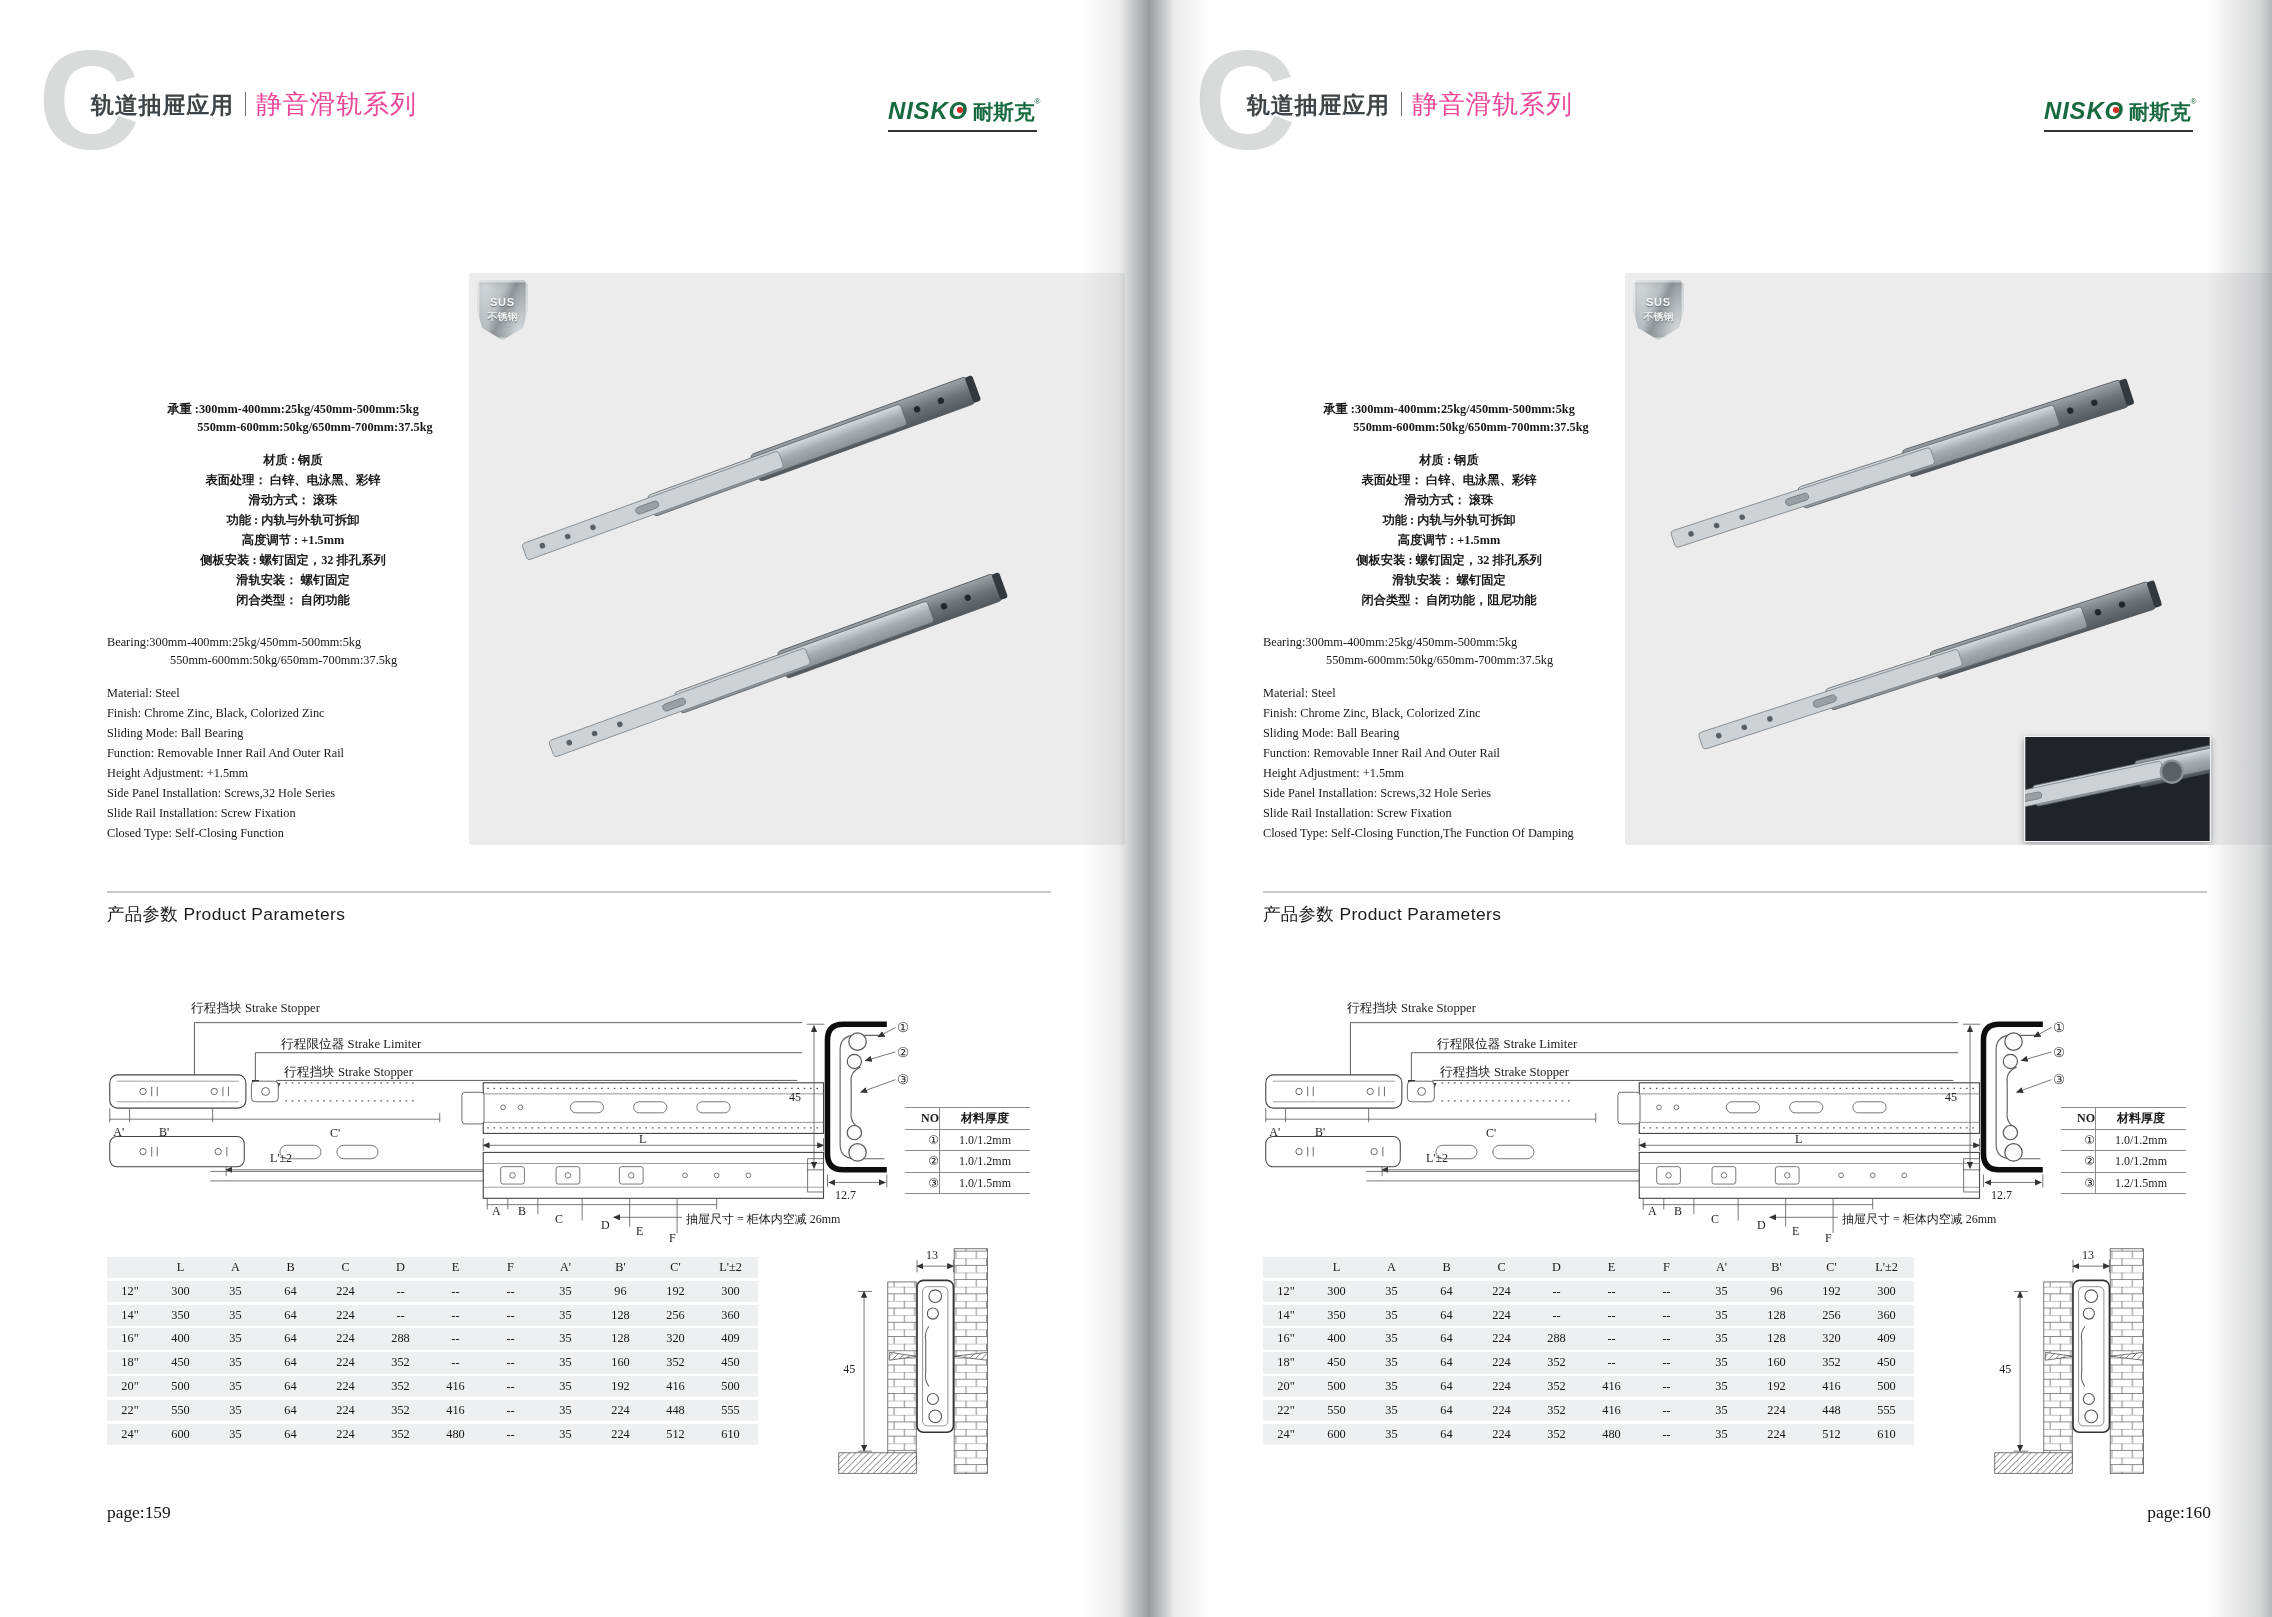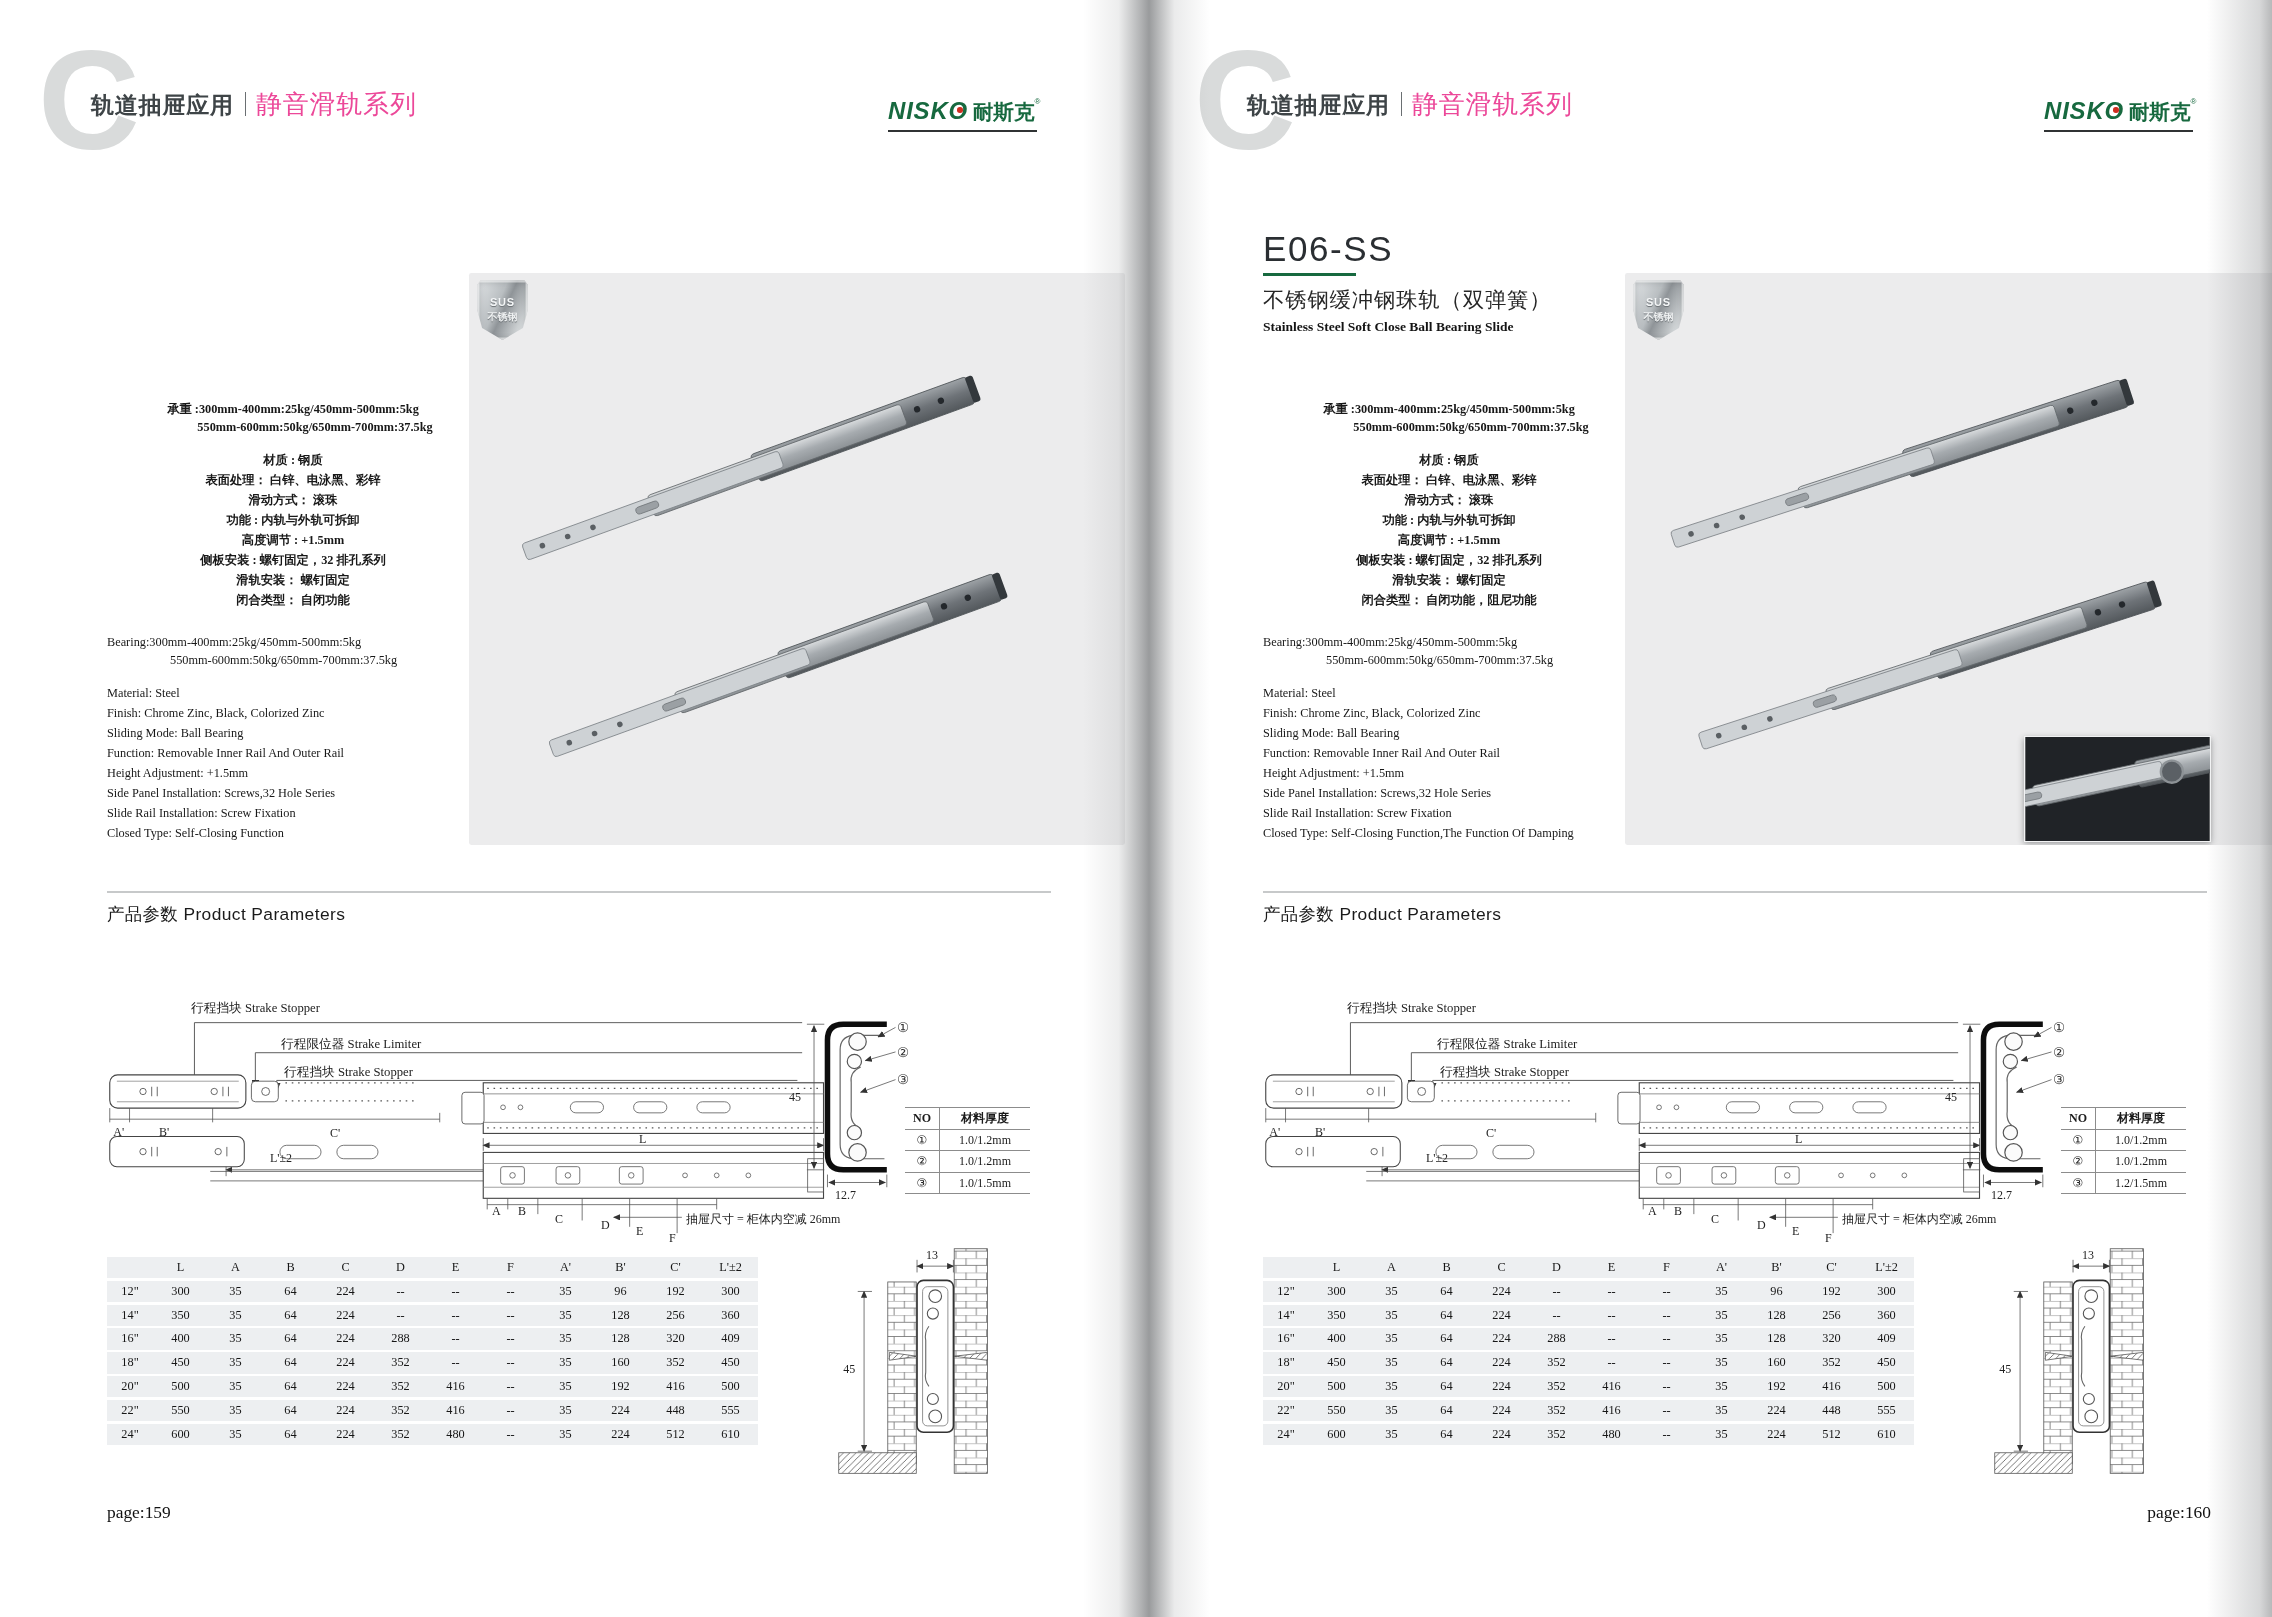--- a/index.html
+++ b/index.html
@@ -66,21 +66,21 @@
   
   .diagram{position:absolute;left:107px;top:972px;width:944px;height:273px;z-index:1;}
   .diagram svg{position:absolute;left:0;top:0;}
   .dlb{position:absolute;font-family:"Liberation Serif","DejaVu Serif",serif;font-size:12px;color:#222;white-space:nowrap;line-height:1;}
   .dlb.big{font-size:12.7px;}
   .dlb.mark{font-size:13.5px;color:#333;}
   .thk{position:absolute;left:798px;top:135px;width:125px;font-family:"Liberation Serif","DejaVu Serif",serif;font-size:12px;color:#1b1b1b;}
   .thk .tr{display:grid;grid-template-columns:35px 1fr;border-bottom:0.8px solid #8c8c8c;}
   .thk .tr.th{border-top:0.8px solid #8c8c8c;font-weight:700;}
   .thk .td{text-align:center;line-height:20.6px;}
-  .thk .td:first-child{border-right:0.8px solid #8c8c8c;}
+  .thk .td:first-child{border-right:0.8px solid #8c8c8c;text-align:right;}
 
   
   .ptable{position:absolute;left:107px;top:1257px;width:651px;font-family:"Liberation Serif","DejaVu Serif",serif;font-size:12.3px;color:#161616;}
   .ptable .tr{display:grid;grid-template-columns:46px repeat(11,1fr);background:#edeff1;margin-bottom:2.4px;}
   .ptable .td{text-align:center;line-height:21.4px;white-space:nowrap;}
 
   
   .install{position:absolute;left:837px;top:1244px;width:202px;height:257px;}
   .install svg{position:absolute;left:0;top:0;}
 
@@ -470,26 +470,20 @@
   <div class="hdr-titles">
     <span class="hdr-cn">轨道抽屉应用</span><span class="hdr-div"></span><span class="hdr-sub">静音滑轨系列</span>
   </div>
   <div class="logo">
     <div class="logo-row">
       <span class="logo-word">NISKO</span><span class="logo-dot"></span><span class="logo-cn">耐斯克</span><span class="logo-reg">®</span>
     </div>
     <div class="logo-rule"></div>
   </div>
 
-  <div class="title-block">
-    <div class="model">E06-SS</div>
-    <div class="model-underline" style="background:#17693f"></div>
-    <div class="name-cn">不锈钢缓冲钢珠轨（双弹簧）</div>
-    <div class="name-en">Stainless Steel Soft Close Ball Bearing Slide</div>
-  </div>
 
   <div class="photo">
     <svg width="584" height="572" viewBox="0 0 738 723">
       <use href="#slideProto" transform="translate(55,320) rotate(-18)"></use>
       <use href="#slideProto" transform="translate(90,575) rotate(-18)"></use>
     </svg>
     <div class="badge">
       <span class="b1">SUS</span>
       <span class="b2">不锈钢</span>
     </div>

